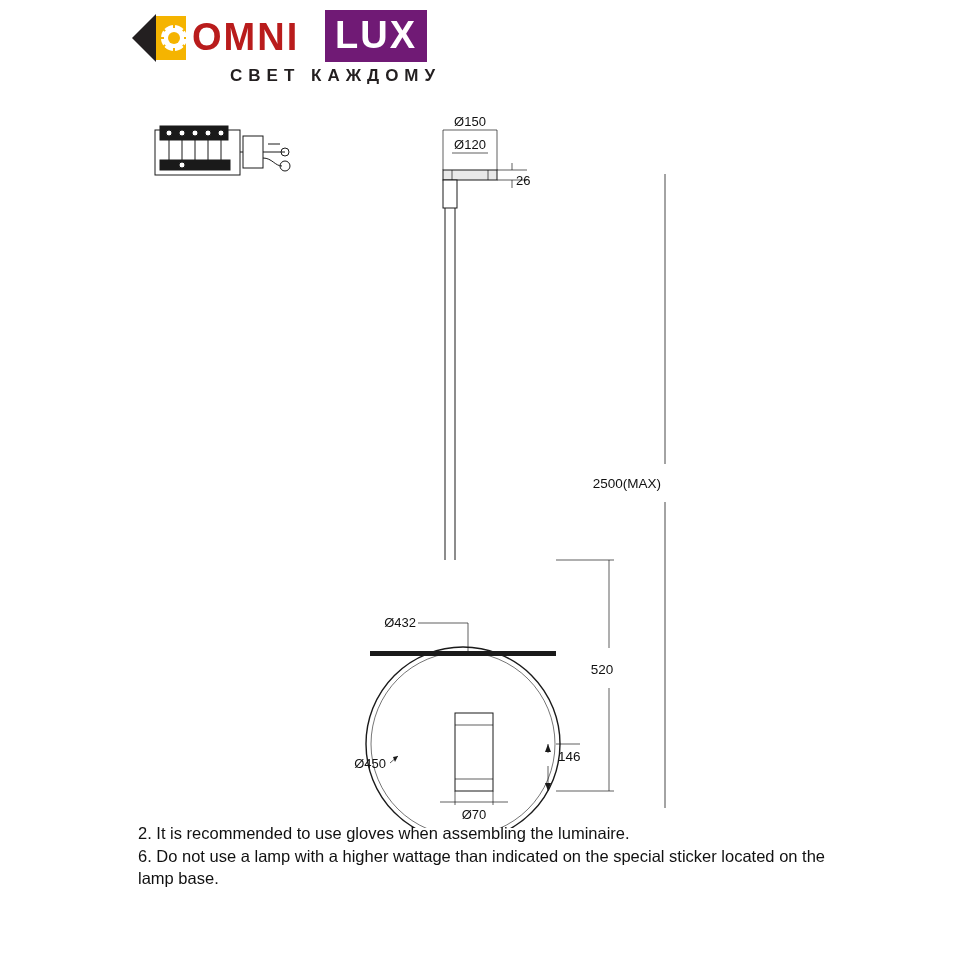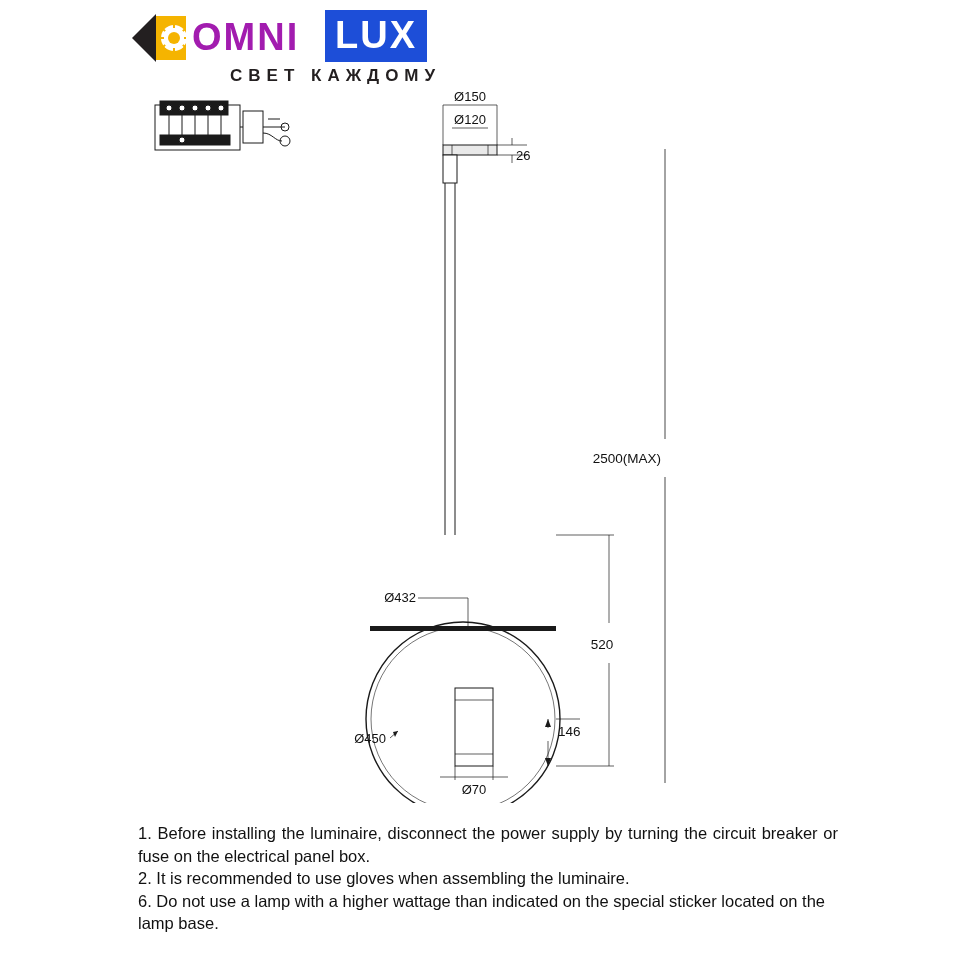--- a/index.html
+++ b/index.html
@@ -37,28 +37,28 @@
     width: 56px;
     height: 52px;
   }
   #logo-omni {
     position: absolute;
     left: 62px;
     top: 4px;
     font-size: 38px;
     font-weight: bold;
     letter-spacing: 2px;
-    color: #a21caf;
+    color: #b91c1c;
     line-height: 50px;
   }
   #logo-lux-box {
     position: absolute;
     left: 195px;
     top: 2px;
-    background: #1d4ed8;
+    background: #701a75;
     padding: 3px 10px 5px 10px;
   }
   #logo-lux {
     font-size: 38px;
     font-weight: bold;
     letter-spacing: 2px;
     color: #ffffff;
     line-height: 44px;
   }
   #logo-tagline {
@@ -76,21 +76,21 @@
     top: 22px;
     font-size: 30px;
     font-weight: bold;
     color: #111111;
     letter-spacing: 0.5px;
   }
 
   
   #drawing {
     position: absolute;
-    top: 83px;
+    top: 108px;
     left: 0;
     width: 970px;
     height: 720px;
   }
   #drawing svg { display: block; }
 
   
   #notes {
     position: absolute;
     left: 138px;
@@ -249,16 +249,15 @@
   </g>
   <polygon points="548,636 545,644 551,644" fill="#1a1a1a"></polygon>
   <polygon points="548,683 545,675 551,675" fill="#1a1a1a"></polygon>
   <text class="lbl-b" x="602" y="566" text-anchor="middle">520</text>
   <text class="lbl-b" x="558" y="653" text-anchor="start">146</text>
 
 </svg>
 </div>
 
 <div id="notes">
-  <p class="n1">1.  Before installing the luminaire, disconnect the power supply by turning the circuit breaker or fuse on the electrical panel box.</p>
   <p>2. It is recommended to use gloves when assembling the luminaire.</p>
   <p>6. Do not use a lamp with a higher wattage than indicated on the special sticker located on the lamp base.</p>
 </div>
 
 </body></html>

